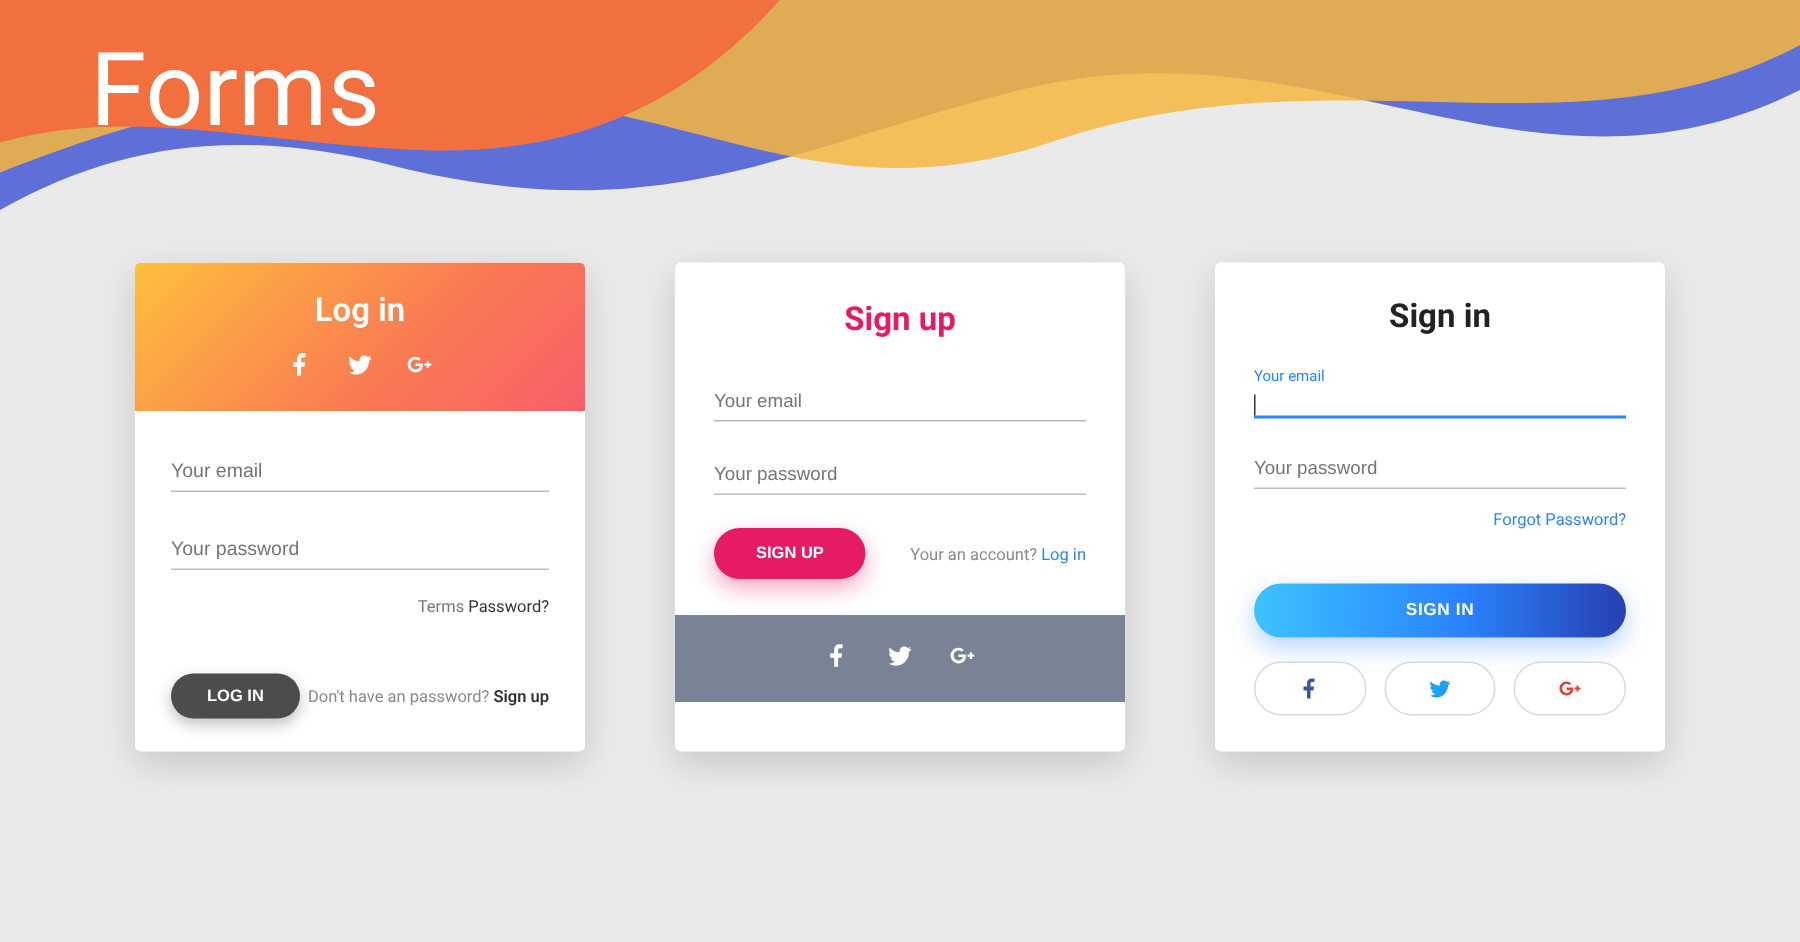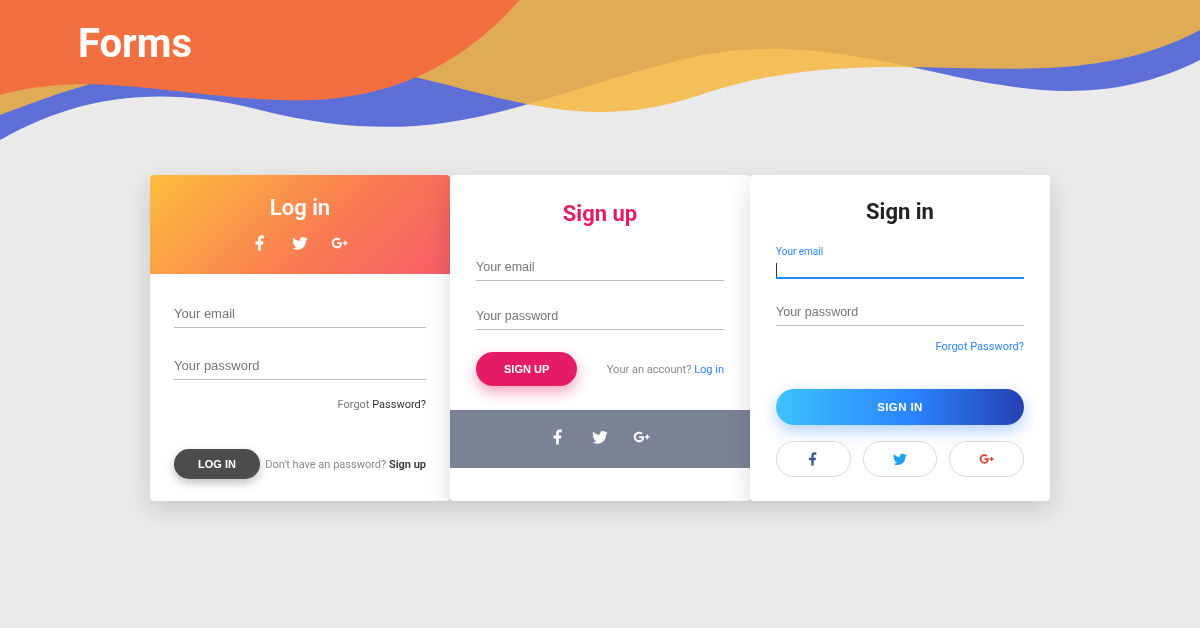--- a/index.html
+++ b/index.html
@@ -12,34 +12,35 @@
   position: relative;
 }
 
 
 .wave { position: absolute; top: 0; left: 0; width: 1200px; height: 180px; pointer-events: none; }
 .wave svg { display: block; }
 
 .page-title {
   position: absolute;
   top: 20px;
-  left: 78px;
+  left: 60px;
   color: #fff;
-  font-size: 40px;
-  font-weight: 700;
+  font-size: 68px;
+  font-weight: 400;
   z-index: 5;
 }
 
 .cards {
   position: absolute;
   top: 175px;
   left: 0;
   right: 0;
   display: flex;
   justify-content: center;
+  gap: 60px;
   padding: 0 30px;
 }
 
 .card {
   width: 300px;
   background: #fff;
   border-radius: 4px;
   box-shadow: 0 8px 24px rgba(0,0,0,0.15);
   overflow: hidden;
   display: flex;
@@ -158,21 +159,21 @@
             </svg></span>
         <span><svg viewBox="0 0 24 24">
               <path d="M8 11v2.4h4c-.2 1-1.2 3-4 3-2.4 0-4.3-2-4.3-4.4S5.6 7.6 8 7.6c1.4 0 2.3.6 2.8 1.1l1.9-1.8C11.5 5.8 9.9 5 8 5c-3.9 0-7 3.1-7 7s3.1 7 7 7c4 0 6.7-2.8 6.7-6.8 0-.5 0-.8-.1-1.2H8zm14 0h-2V9h-2v2h-2v2h2v2h2v-2h2v-2z"></path>
             </svg></span>
       </div>
     </div>
     <div class="body">
       <div class="field"><input type="text" placeholder="Your email" style=""></div>
       <div class="field"><input type="password" placeholder="Your password" style=""></div>
       <div class="forgot">
-        <span>Forgot </span><b>Password?</b>
+        <span>Terms </span><b>Password?</b>
       </div>
       <div class="footer-row">
         <button class="login-btn">LOG IN</button>
         <span class="signup-hint">
           <span>Don't have an password? </span><b>Sign up</b>
         </span>
       </div>
     </div>
   </div>
 

